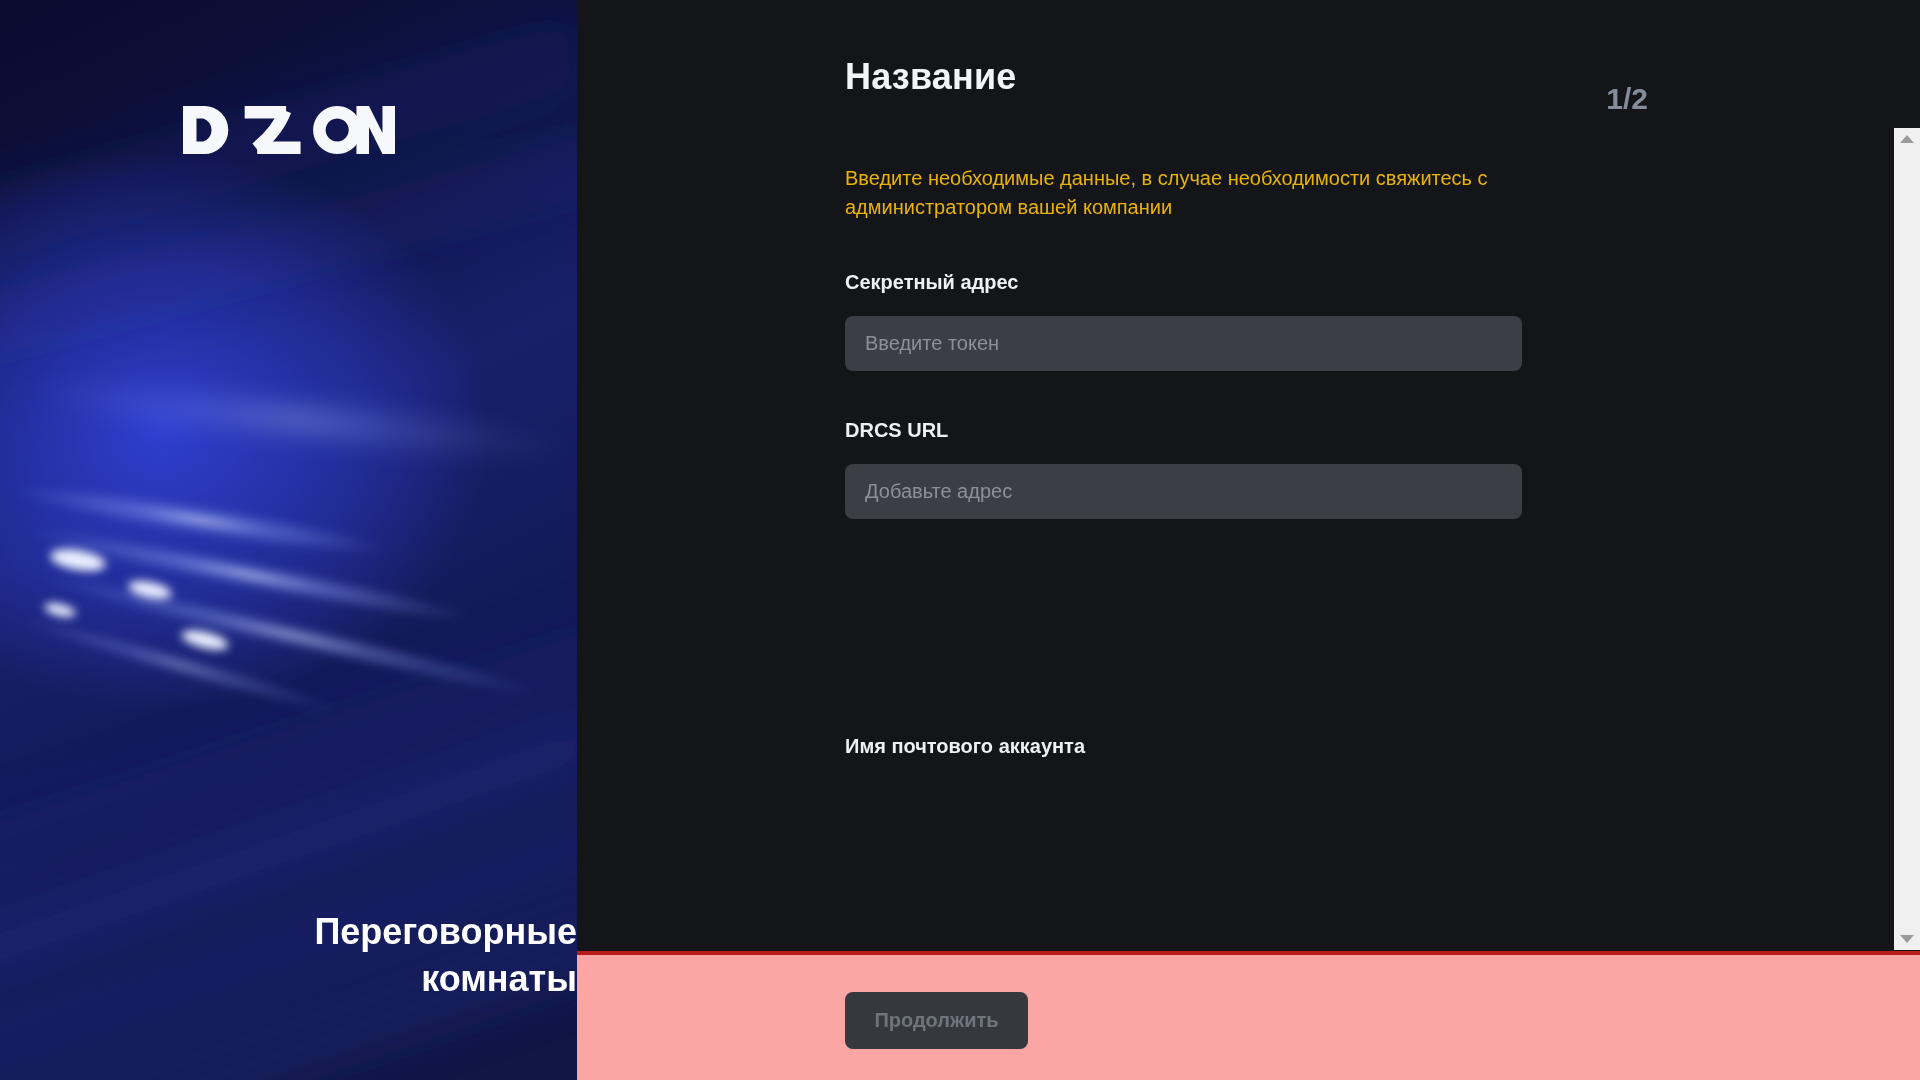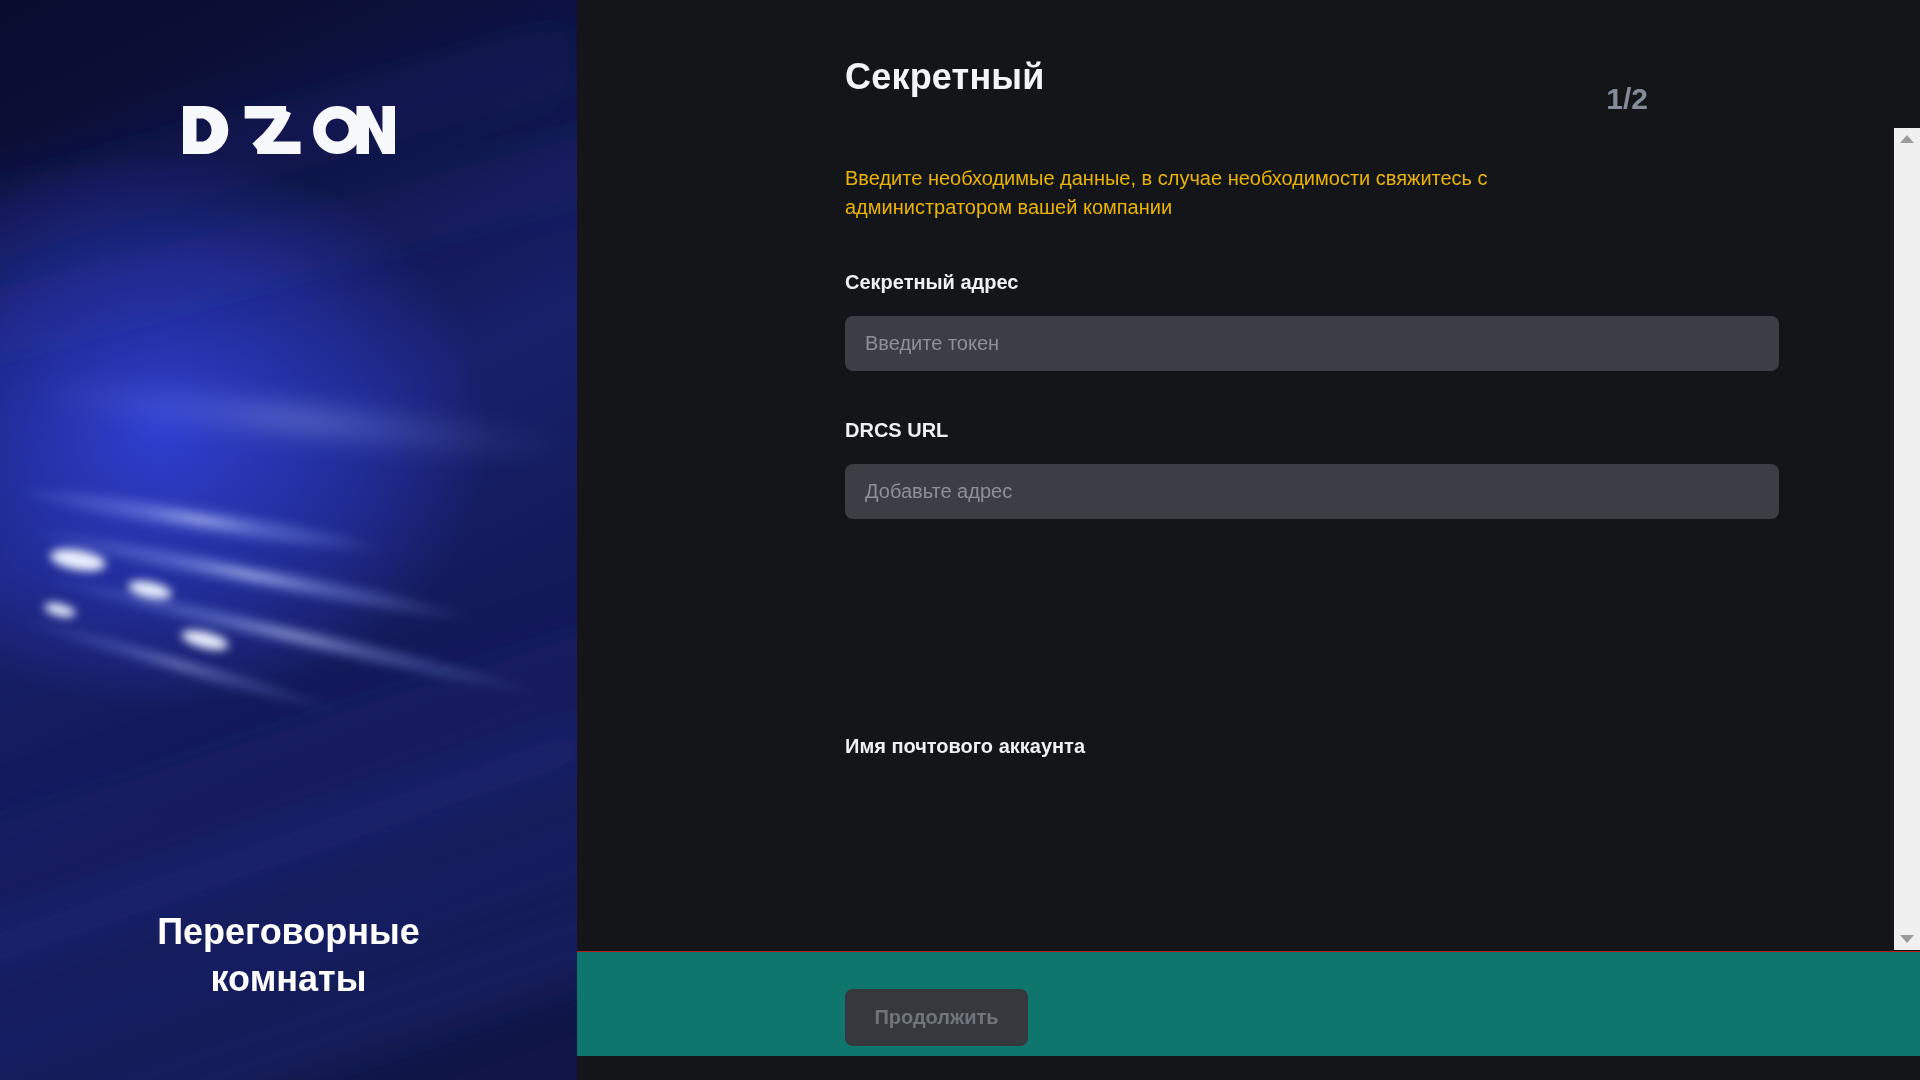--- a/index.html
+++ b/index.html
@@ -3,50 +3,50 @@
 <meta charset="utf-8">
 <style>
   * { margin:0; padding:0; box-sizing:border-box; }
   html,body { width:1920px; height:1080px; overflow:hidden; background:#141519;
               font-family:"Liberation Sans", sans-serif; }
 
   
   .left-panel { position:absolute; left:0; top:0; width:577px; height:1080px; overflow:hidden; }
   .left-panel svg.art { position:absolute; left:0; top:0; }
   .logo-wrap { position:absolute; left:0; top:104px; width:577px; text-align:center; }
-  .tagline { position:absolute; left:0; top:908px; width:577px; text-align:center;
+  .tagline { position:absolute; left:0; top:908px; width:577px; text-align:right;
              color:#ffffff; font-size:36px; font-weight:700; line-height:47px; }
 
   
   .right-panel { position:absolute; left:577px; top:0; width:1343px; height:1080px; background:#141519; }
 
   .page-title { position:absolute; left:268px; top:56px; color:#f2f4f7; font-size:36px;
                 font-weight:700; letter-spacing:0.2px; }
   .step-indicator { position:absolute; right:272px; top:62px; color:#848c99; font-size:30px;
                     font-weight:600;margin-top:20px; }
 
   .intro-text { position:absolute; left:268px; top:164px; width:740px; color:#eab308;
                 font-size:20px; line-height:29px; white-space:pre-line; }
 
   .field-group { position:absolute; left:268px; width:777px; }
   .field-label { display:block; color:#eef0f3; font-size:20px; font-weight:600; line-height:24px; }
-  .field-input { position:absolute; top:46px; left:0; width:934px; height:55px;
+  .field-input { position:absolute; top:46px; left:0; width:677px; height:55px;
                  background:#3b3e44; border:none; border-radius:8px; outline:none;
                  color:#ffffff; font-size:20px; padding:0 20px;
                  font-family:"Liberation Sans", sans-serif; }
   .field-input::placeholder { color:#8b9199; opacity:1; }
 
   .fg-0 { top:270px; height:110px; }
   .fg-1 { top:418px; height:110px; }
   .fg-2 { top:566px; height:110px; }
   .fg-3 { top:712px; height:110px;margin-top:22px; }
 
   
-  .footer-bar { position:absolute; left:577px; top:951px; width:1343px; height:105px;
-                background:#0f766e; border-top:1px solid #b91c1c; }
+  .footer-bar { position:absolute; left:577px; top:951px; width:1343px; height:129px;
+                background:#fca5a5; border-top:4px solid #b91c1c; }
   .continue-button { position:absolute; left:268px; top:37px; width:183px; height:57px;
                      background:#35383c; color:#6f757c; font-size:20px; font-weight:700;
                      border:none; border-radius:8px; font-family:"Liberation Sans", sans-serif;
                      cursor:default; }
 
   
   .scrollbar { position:absolute; right:0; top:128px; width:26px; height:822px; background:#f0f0f0; }
   .scroll-arrow { position:absolute; left:0; width:26px; height:22px; display:flex;
                   align-items:center; justify-content:center; }
   .scroll-arrow.up { top:0; }
@@ -139,21 +139,21 @@
         <path d="M192,51 V1 H205 L219,29 V1 H232 V51 H219 L205,23 V51 Z" transform="translate(-12 0)"></path>
       </g>
     </svg>
   </div>
 
   <div class="tagline" style="white-space:pre-line">Переговорные
 комнаты</div>
 </div>
 
 <div class="right-panel">
-  <h1 class="page-title">Секретный</h1>
+  <h1 class="page-title">Название</h1>
   <div class="step-indicator">1/2</div>
 
   <p class="intro-text">Введите необходимые данные, в случае необходимости свяжитесь с
 администратором вашей компании</p>
 
   <div class="field-group fg-0">
     <label class="field-label">Секретный адрес</label>
     <input class="field-input" type="text" placeholder="Введите токен" style="">
   </div>
 

